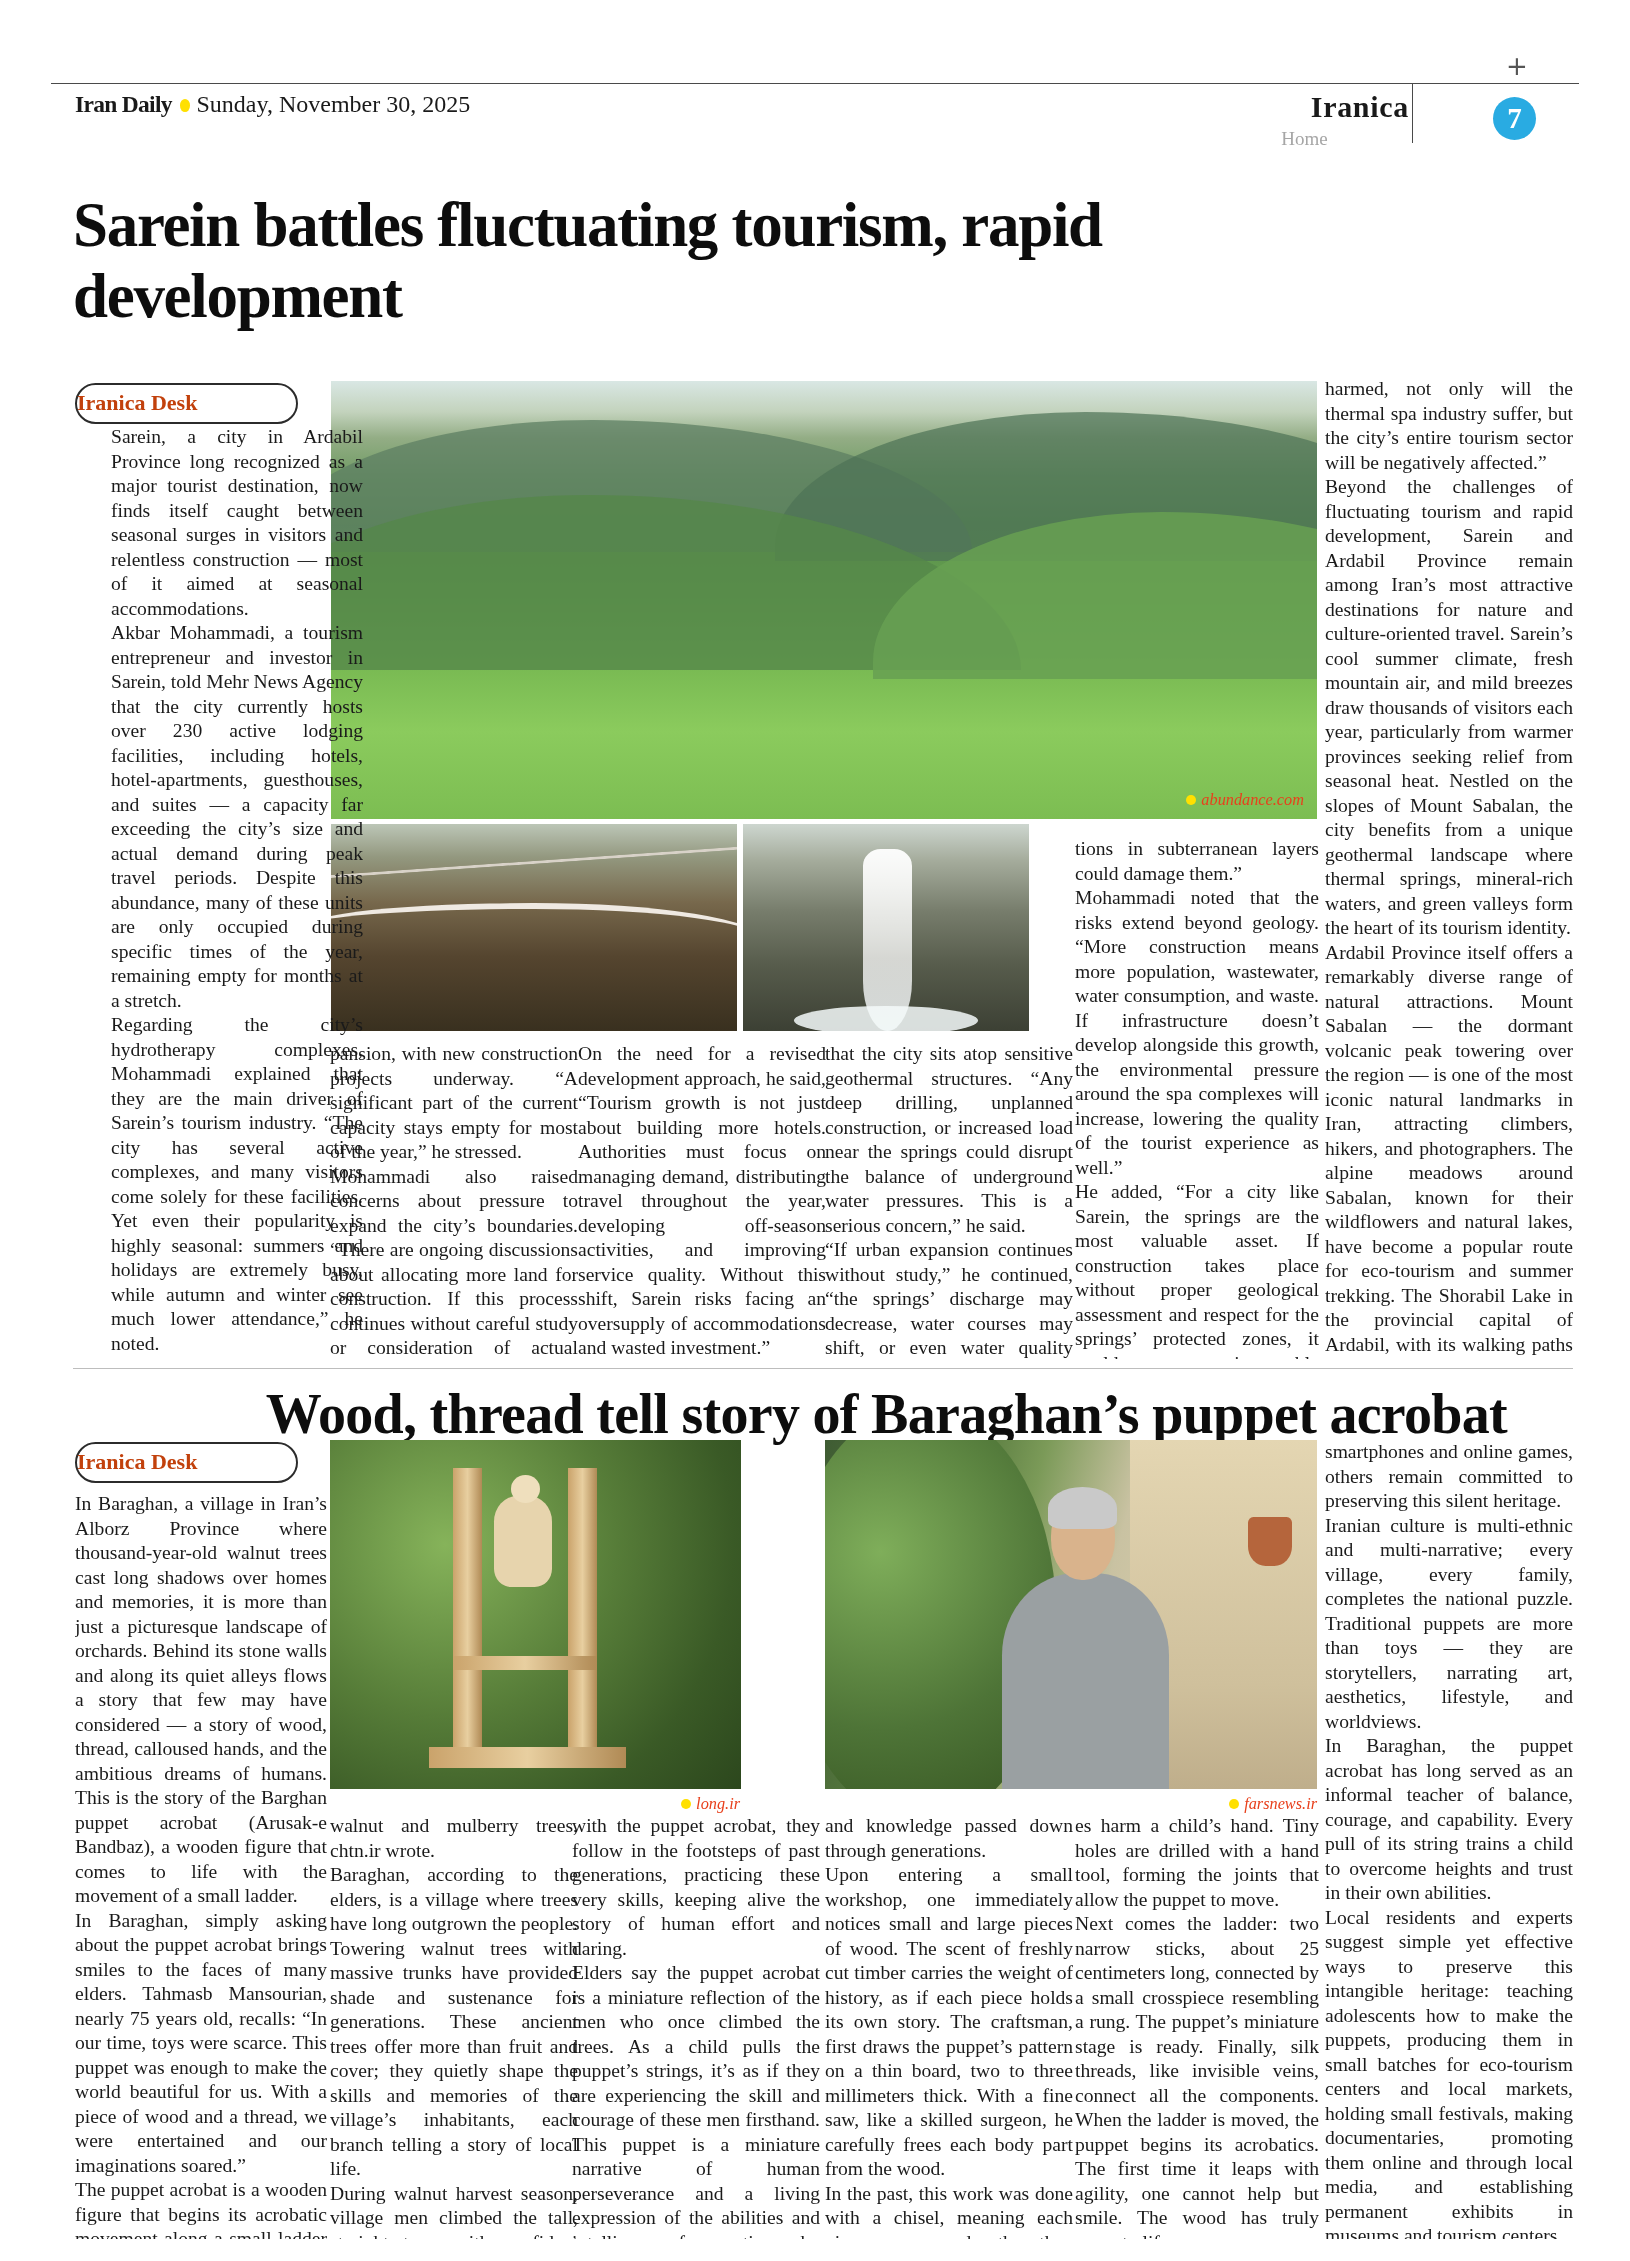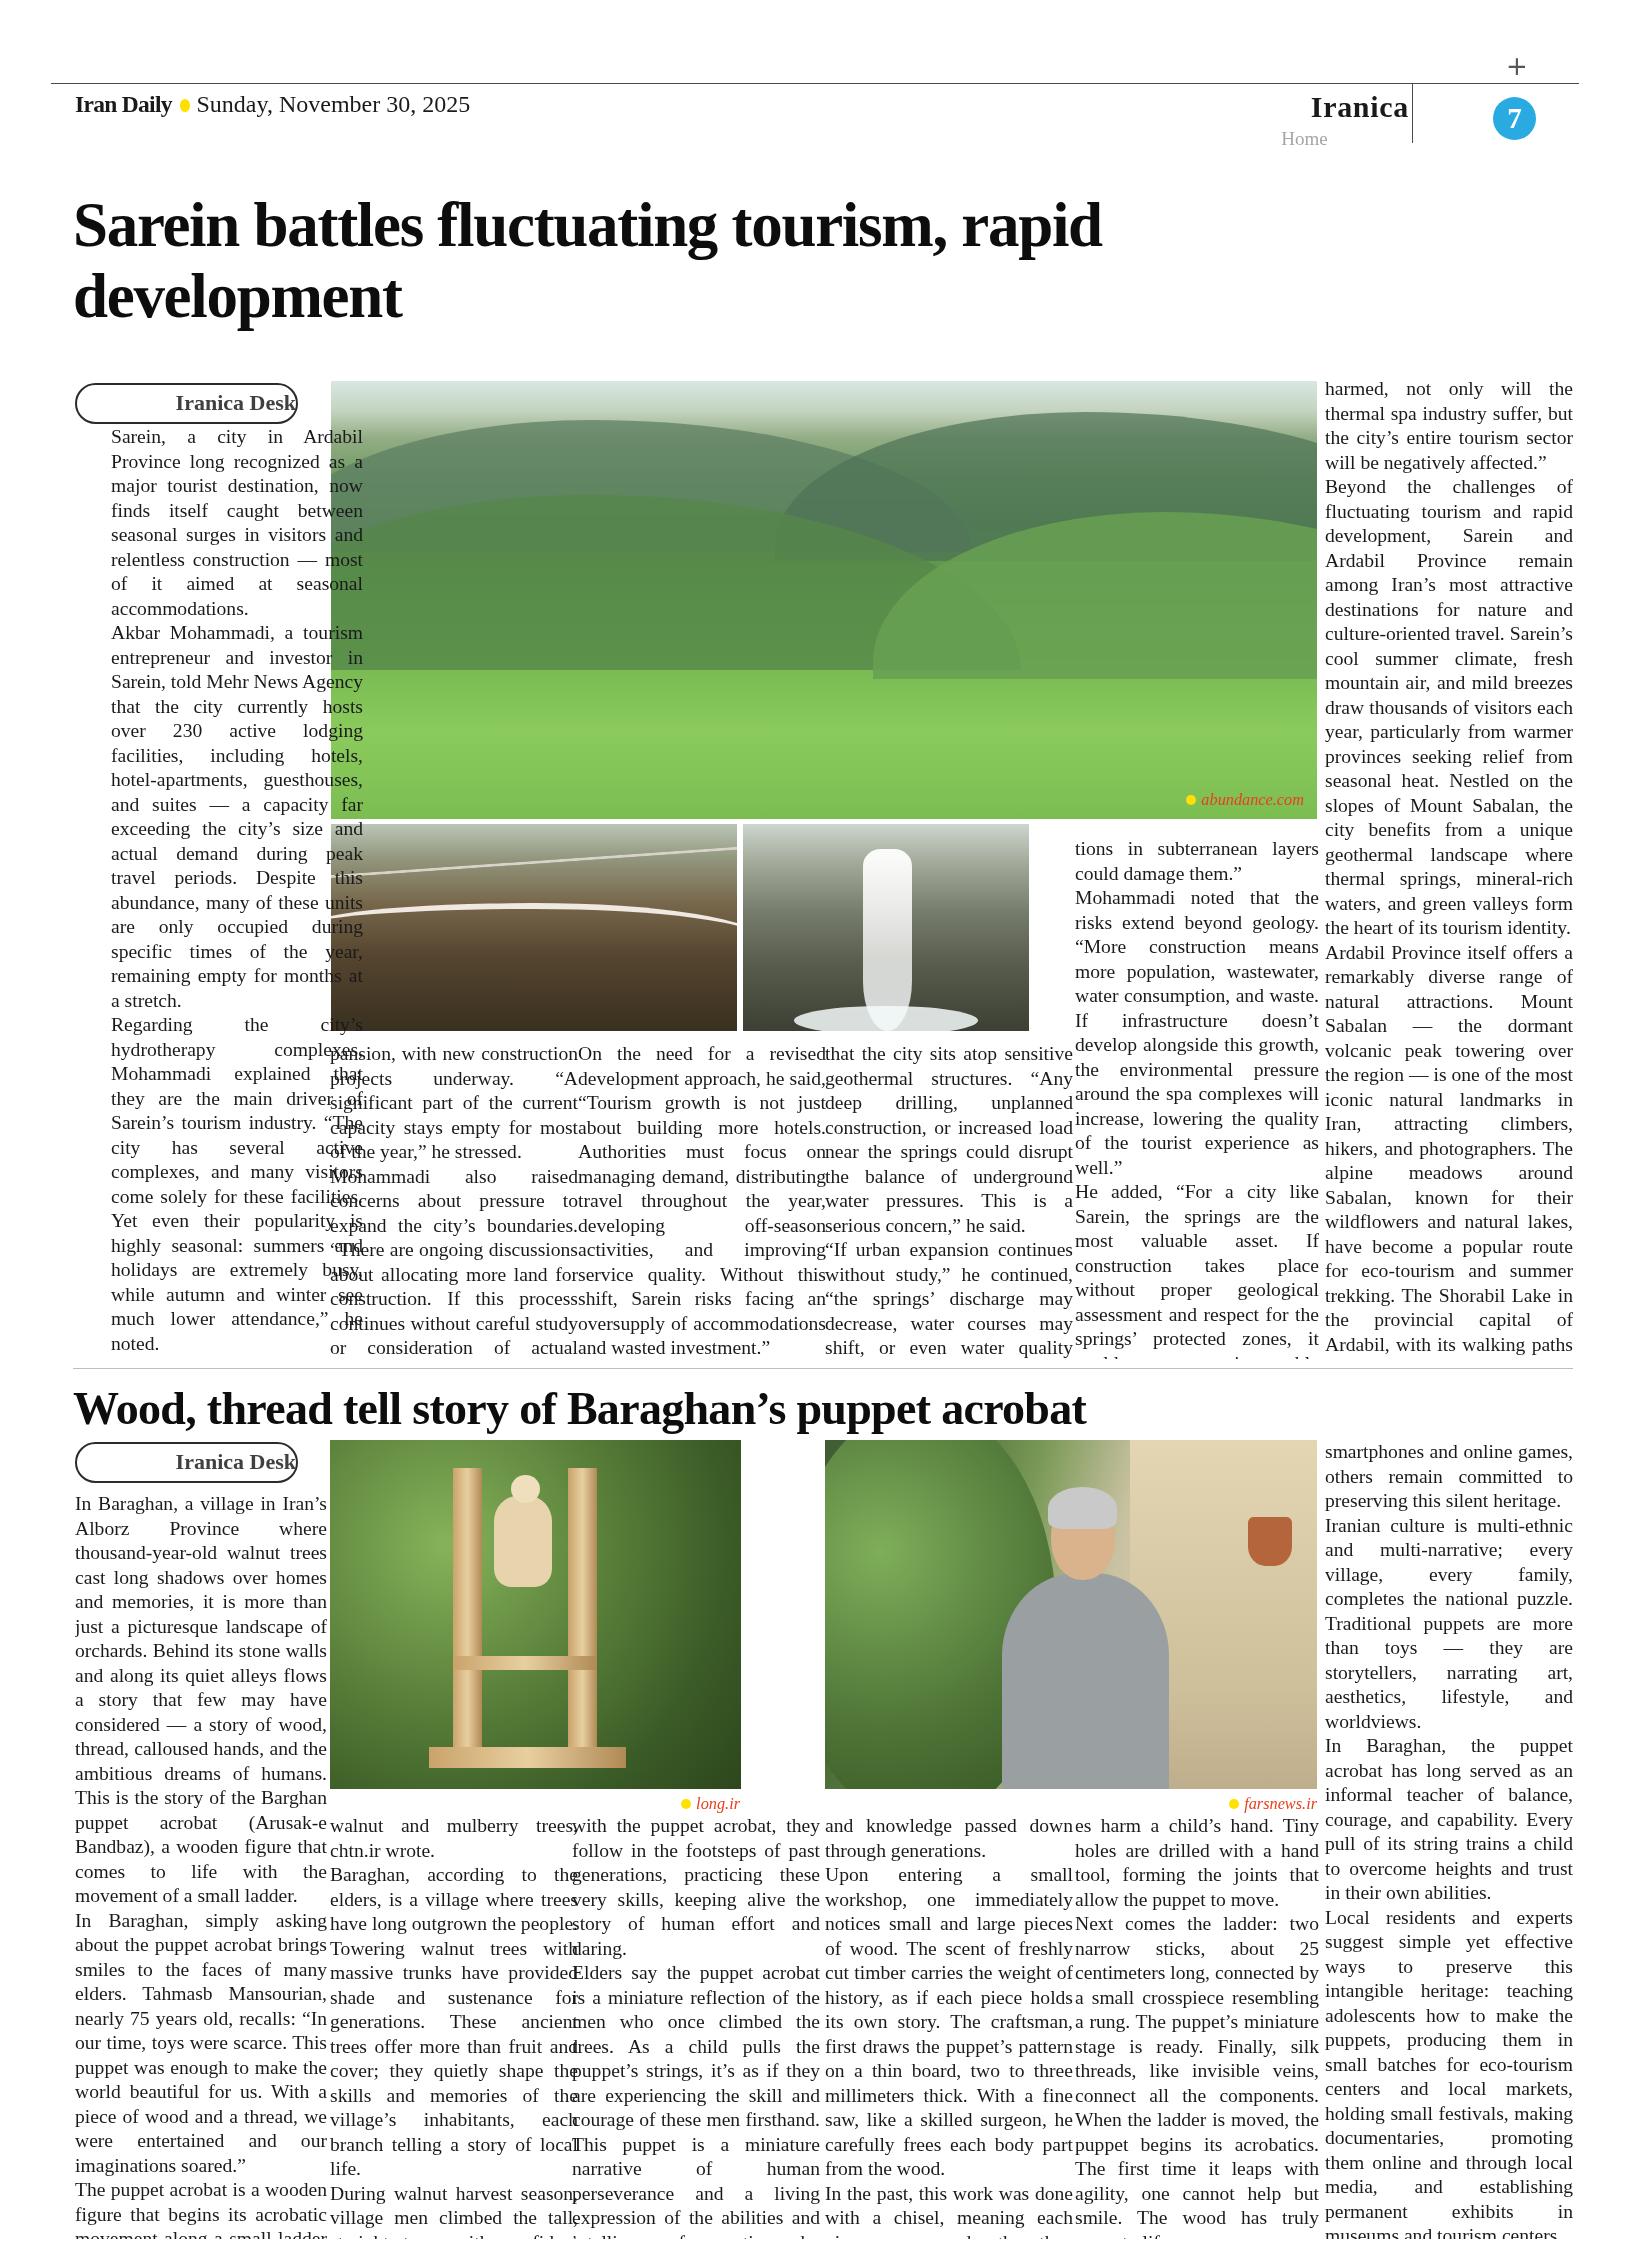--- a/index.html
+++ b/index.html
@@ -11,23 +11,23 @@
   .hdot{display:inline-block;width:10.4px;height:13px;border-radius:50%;background:#ffe000;margin:0 6.5px 1.3px 7.8px;vertical-align:middle;}
   .dateline{font-size:24px;font-weight:normal;letter-spacing:0;}
   .section-name{left:1200px;top:90px;width:209px;text-align:right;font-size:30px;font-weight:bold;letter-spacing:0.7px;}
   .section-home{left:1200px;top:128px;width:209px;text-align:center;font-size:19px;color:#a6a6a6;}
   .vline{left:1412px;top:83px;width:0;height:60px;border-left:1.3px solid #4a4a4a;}
   .cropmark{left:1506px;top:51px;font-size:26px;color:#555;font-family:"DejaVu Sans",sans-serif;}
   .pagenum{left:1493px;top:97px;width:43px;height:43px;border-radius:50%;background:#29abe2;color:#fff;
     font-size:29px;font-weight:bold;text-align:center;line-height:42px;font-family:"Liberation Serif",serif;}
   
   .h1a{left:73px;top:190px;width:1337px;font-size:63px;font-weight:bold;line-height:1.12;letter-spacing:-1.3px;color:#0d0d0d;}
-  .h2a{left:73px;top:1382px;width:1434px;font-size:46px;font-weight:bold;letter-spacing:-0.7px;color:#0d0d0d;}
-  .badge{width:219px;height:37px;border:2px solid #2b2b2b;border-radius:21px;text-align:right;
-    font-size:22px;font-weight:bold;color:#404040;line-height:35px;}
+  .h2a{left:73px;top:1382px;width:1434px;font-size:56px;font-weight:bold;letter-spacing:-0.7px;color:#0d0d0d;text-align:right;}
+  .badge{width:219px;height:37px;border:2px solid #2b2b2b;border-radius:21px;text-align:left;
+    font-size:22px;font-weight:bold;color:#c2410c;line-height:35px;}
   .badge1{left:75px;top:383px;}
   .badge2{left:75px;top:1442px;}
   
   .col{font-size:19.6px;line-height:24.5px;text-align:justify;white-space:pre-line;overflow:hidden;hyphens:auto;}
   .a1c1{left:75px;top:425px;width:252px;height:934px;margin-left:36px;}
   .a1c2{left:330px;top:1042px;width:248px;height:317px;}
   .a1c3{left:578px;top:1042px;width:248px;height:317px;}
   .a1c4{left:825px;top:1042px;width:248px;height:317px;}
   .a1c5{left:1075px;top:837px;width:244px;height:522px;}
   .a1c6{left:1325px;top:377px;width:248px;height:982px;}

